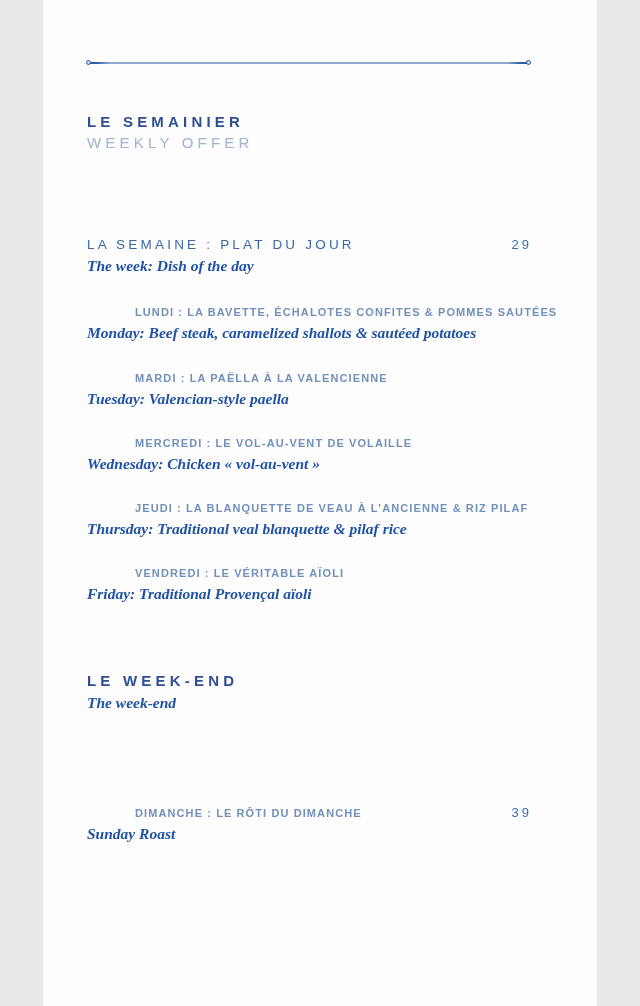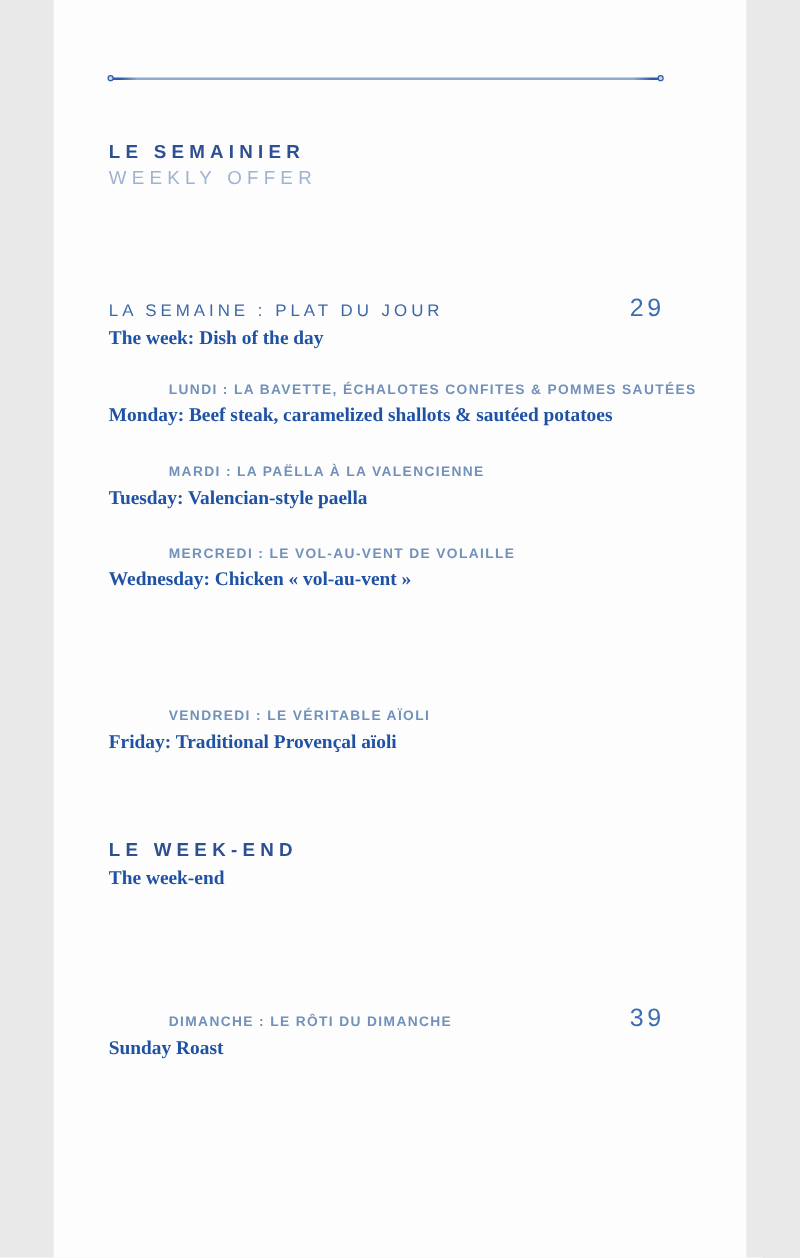--- a/index.html
+++ b/index.html
@@ -47,25 +47,25 @@
   }
   .caps-section{
     font-size:13.5px;font-weight:500;letter-spacing:3.2px;
     color:var(--section-blue);line-height:18px;white-space:nowrap;
   }
   .caps-item{
     font-size:11px;font-weight:700;letter-spacing:1.1px;
     color:var(--item-blue);line-height:18px;white-space:nowrap;margin-left:48px;
   }
   .it{
-    font-family:"Liberation Serif",serif;font-weight:600;
+    font-family:"Liberation Serif",serif;font-style:italic;font-weight:600;
     font-size:15.5px;color:var(--italic-blue);line-height:20px;white-space:nowrap;
   }
   .price{
-    font-size:20px;font-weight:500;letter-spacing:3px;
+    font-size:13px;font-weight:500;letter-spacing:3px;
     color:var(--price-blue);white-space:nowrap;
   }
   .abs{position:absolute;left:44px;right:65px;}
   .row{display:flex;justify-content:space-between;align-items:baseline;}
   .mt2{margin-top:2px;}
 </style>
 </head>
 <body>
 
 <div class="page">
@@ -96,20 +96,24 @@
   <div class="abs" style="top:369px">
     <div class="caps-item">MARDI : LA PAËLLA À LA VALENCIENNE</div>
     <div class="it mt2">Tuesday: Valencian-style paella</div>
   </div>
 
   <div class="abs" style="top:434px">
     <div class="caps-item">MERCREDI : LE VOL-AU-VENT DE VOLAILLE</div>
     <div class="it mt2">Wednesday: Chicken « vol-au-vent »</div>
   </div>
 
+  <div class="abs" style="top:499px">
+    <div class="caps-item">JEUDI : LA BLANQUETTE DE VEAU À L’ANCIENNE &amp; RIZ PILAF</div>
+    <div class="it mt2">Thursday: Traditional veal blanquette &amp; pilaf rice</div>
+  </div>
 
   <div class="abs" style="top:564px">
     <div class="caps-item">VENDREDI : LE VÉRITABLE AÏOLI</div>
     <div class="it mt2">Friday: Traditional Provençal aïoli</div>
   </div>
 
   <section class="abs" style="top:671px">
     <div class="caps-dark">LE WEEK-END</div>
     <div class="it mt2">The week-end</div>
   </section>

